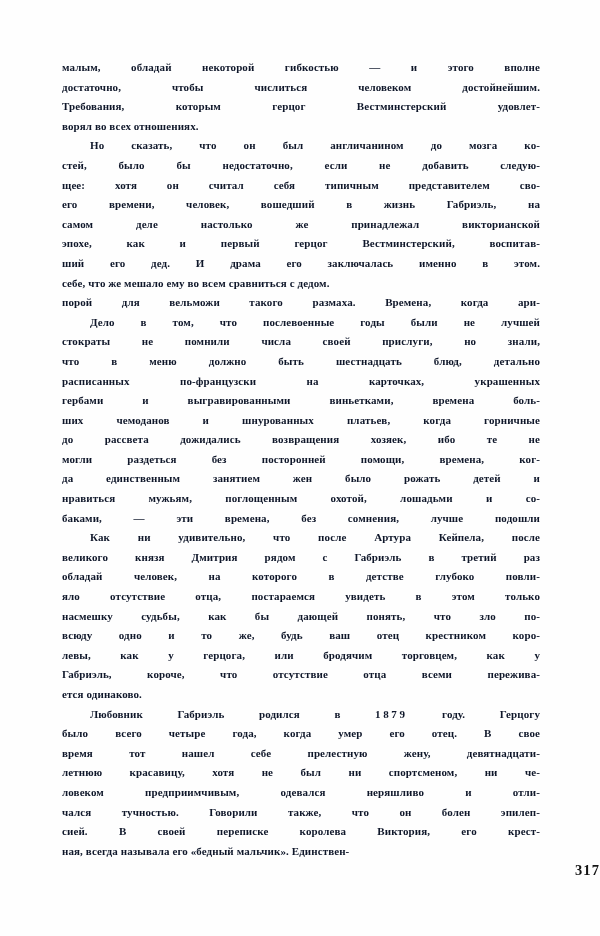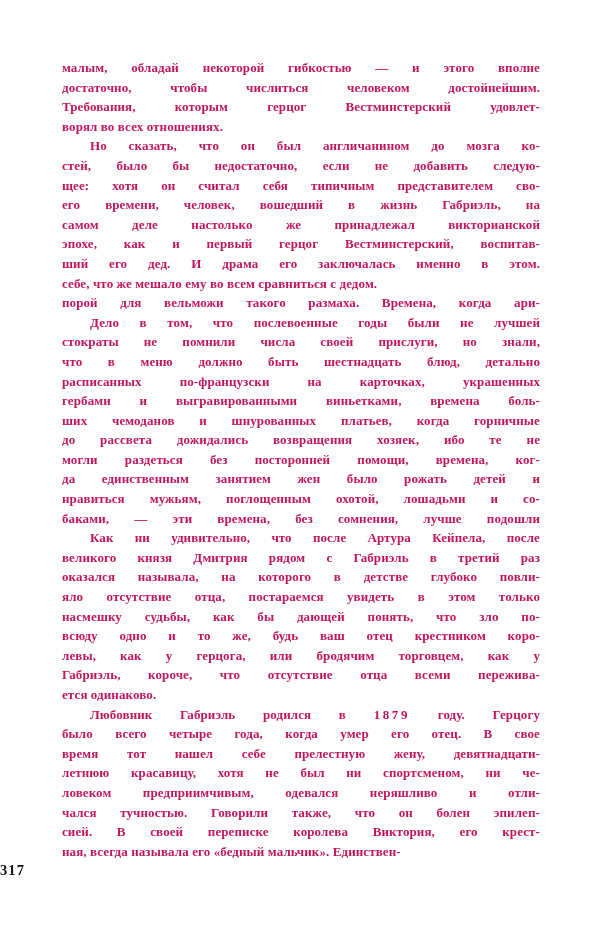--- a/index.html
+++ b/index.html
@@ -37,25 +37,25 @@
     margin: 0;
     padding: 0;
   }
 
   
   .line {
     display: block;
     width: 100%;
     height: 19.6px;
     line-height: 19.6px;
-    font-size: 13px;
+    font-size: 11px;
     font-weight: 600;
     letter-spacing: 0.1px;
     white-space: pre;
-    color: #be185d;
+    color: #0f172a;
   }
 
   
   .line.just {
     text-align: justify;
     text-align-last: justify;
     white-space: normal;
   }
   
   .line.flush {
@@ -71,21 +71,21 @@
   
   .tracked {
     letter-spacing: 2.6px;
   }
 
   #folio {
     position: absolute;
     top: 862px;
     left: 0;
     width: 600px;
-    text-align: left;
+    text-align: right;
     font-size: 14.5px;
     font-weight: 600;
     letter-spacing: 1.1px;
     color: #141414;
     font-family: "Liberation Serif", "DejaVu Serif", serif;
   }
 </style>
 </head>
 <body>
 
@@ -118,21 +118,21 @@
         <span class="line just">ших чемоданов и шнурованных платьев, когда горничные</span>
         <span class="line just">до рассвета дожидались возвращения хозяек, ибо те не</span>
         <span class="line just">могли раздеться без посторонней помощи, времена, ког-</span>
         <span class="line just">да единственным занятием жен было рожать детей и</span>
         <span class="line just">нравиться мужьям, поглощенным охотой, лошадьми и со-</span>
         <span class="line just">баками, — эти времена, без сомнения, лучше подошли</span>
       </p>
       <p class="paragraph">
         <span class="line just indent">Как ни удивительно, что после Артура Кейпела, после</span>
         <span class="line just">великого князя Дмитрия рядом с Габриэль в третий раз</span>
-        <span class="line just">оказался называла, на которого в детстве глубоко повли-</span>
+        <span class="line just">обладай человек, на которого в детстве глубоко повли-</span>
         <span class="line just">яло отсутствие отца, постараемся увидеть в этом только</span>
         <span class="line just">насмешку судьбы, как бы дающей понять, что зло по-</span>
         <span class="line just">всюду одно и то же, будь ваш отец крестником коро-</span>
         <span class="line just">левы, как   у герцога, или бродячим торговцем, как у</span>
         <span class="line just">Габриэль, короче, что отсутствие отца всеми пережива-</span>
         <span class="line flush">ется одинаково.</span>
       </p>
       <p class="paragraph">
         <span class="line just indent">Любовник Габриэль родился в <span class="tracked">1879</span> году. Герцогу</span>
         <span class="line just">было всего четыре года, когда умер его отец. В свое</span>

